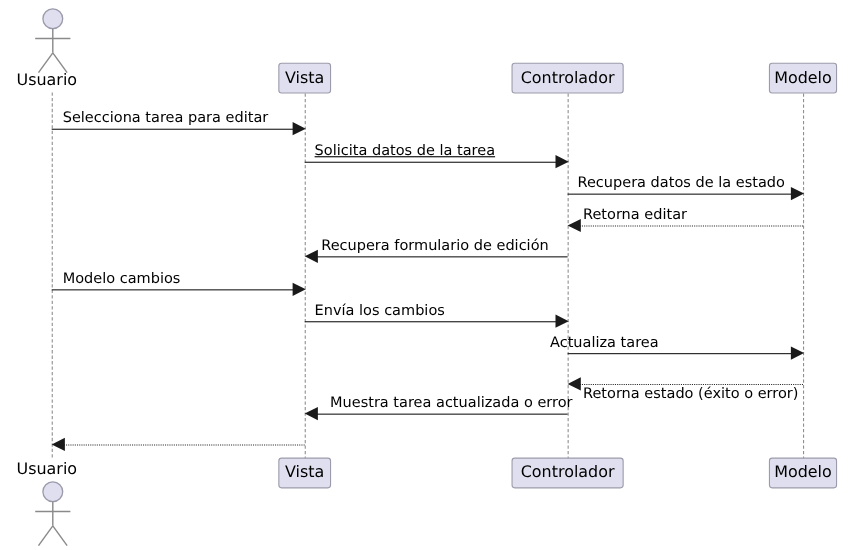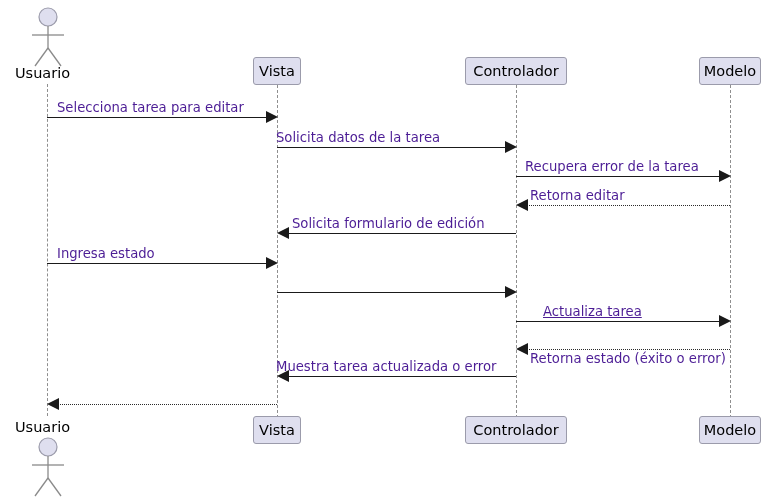--- a/index.html
+++ b/index.html
@@ -56,21 +56,21 @@
     border-top: 1.4px dotted #2b2b2b;
   }
   .arrowhead {
     position: absolute;
     width: 0;
     height: 0;
   }
   .msg-label {
     position: absolute;
     font-size: 13.2px;
-    color: #4c1d95;
+    color: #000000;
     white-space: nowrap;
     line-height: 1;
   }
   svg.stickman { display: block; overflow: visible; }
 </style>
 </head>
 <body>
 
 <div id="canvas">
 
@@ -99,52 +99,53 @@
 
   <div class="lifeline-dash" style="left:47px;  top:84px;  height:332px;"></div>
   <div class="lifeline-dash" style="left:277px; top:85px;  height:333px;"></div>
   <div class="lifeline-dash" style="left:516px; top:85px;  height:333px;"></div>
   <div class="lifeline-dash" style="left:730px; top:85px;  height:333px;"></div>
 
   <div class="msg-label" style="left:57px; top:101px;">Selecciona tarea para editar</div>
   <div class="msg-line msg-solid" style="left:47px; top:117px; width:223px;"></div>
   <div class="arrowhead" style="left:266px; top:111px; border-top:6px solid transparent; border-bottom:6px solid transparent; border-left:12px solid #1a1a1a;"></div>
 
-  <div class="msg-label" style="left:276px; top:131px;">Solicita datos de la tarea</div>
+  <div class="msg-label" style="left:286px; top:131px;text-decoration:underline;">Solicita datos de la tarea</div>
   <div class="msg-line msg-solid" style="left:277px; top:147px; width:232px;"></div>
   <div class="arrowhead" style="left:505px; top:141px; border-top:6px solid transparent; border-bottom:6px solid transparent; border-left:12px solid #1a1a1a;"></div>
 
-  <div class="msg-label" style="left:525px; top:160px;">Recupera error de la tarea</div>
+  <div class="msg-label" style="left:525px; top:160px;">Recupera datos de la estado</div>
   <div class="msg-line msg-solid" style="left:516px; top:176px; width:207px;"></div>
   <div class="arrowhead" style="left:719px; top:170px; border-top:6px solid transparent; border-bottom:6px solid transparent; border-left:12px solid #1a1a1a;"></div>
 
   <div class="msg-label" style="left:530px; top:189px;">Retorna editar</div>
   <div class="msg-line msg-dotted" style="left:527px; top:205px; width:203px;"></div>
   <div class="arrowhead" style="left:516px; top:199px; border-top:6px solid transparent; border-bottom:6px solid transparent; border-right:12px solid #1a1a1a;"></div>
 
-  <div class="msg-label" style="left:292px; top:217px;">Solicita formulario de edición</div>
+  <div class="msg-label" style="left:292px; top:217px;">Recupera formulario de edición</div>
   <div class="msg-line msg-solid" style="left:288px; top:233px; width:228px;"></div>
   <div class="arrowhead" style="left:277px; top:227px; border-top:6px solid transparent; border-bottom:6px solid transparent; border-right:12px solid #1a1a1a;"></div>
 
-  <div class="msg-label" style="left:57px; top:247px;">Ingresa estado</div>
+  <div class="msg-label" style="left:57px; top:247px;">Modelo cambios</div>
   <div class="msg-line msg-solid" style="left:47px; top:263px; width:223px;"></div>
   <div class="arrowhead" style="left:266px; top:257px; border-top:6px solid transparent; border-bottom:6px solid transparent; border-left:12px solid #1a1a1a;"></div>
 
+  <div class="msg-label" style="left:286px; top:276px;">Envía los cambios</div>
   <div class="msg-line msg-solid" style="left:277px; top:292px; width:232px;"></div>
   <div class="arrowhead" style="left:505px; top:286px; border-top:6px solid transparent; border-bottom:6px solid transparent; border-left:12px solid #1a1a1a;"></div>
 
-  <div class="msg-label" style="left:543px; top:305px;text-decoration:underline;">Actualiza tarea</div>
+  <div class="msg-label" style="left:500px; top:305px;">Actualiza tarea</div>
   <div class="msg-line msg-solid" style="left:516px; top:321px; width:207px;"></div>
   <div class="arrowhead" style="left:719px; top:315px; border-top:6px solid transparent; border-bottom:6px solid transparent; border-left:12px solid #1a1a1a;"></div>
 
   <div class="msg-label" style="left:530px; top:352px;">Retorna estado (éxito o error)</div>
   <div class="msg-line msg-dotted" style="left:527px; top:349px; width:203px;"></div>
   <div class="arrowhead" style="left:516px; top:343px; border-top:6px solid transparent; border-bottom:6px solid transparent; border-right:12px solid #1a1a1a;"></div>
 
-  <div class="msg-label" style="left:276px; top:360px;text-align:center;">Muestra tarea actualizada o error</div>
+  <div class="msg-label" style="left:300px; top:360px;text-align:center;">Muestra tarea actualizada o error</div>
   <div class="msg-line msg-solid" style="left:288px; top:376px; width:228px;"></div>
   <div class="arrowhead" style="left:277px; top:370px; border-top:6px solid transparent; border-bottom:6px solid transparent; border-right:12px solid #1a1a1a;"></div>
 
   <div class="msg-line msg-dotted" style="left:58px; top:404px; width:219px;"></div>
   <div class="arrowhead" style="left:47px; top:398px; border-top:6px solid transparent; border-bottom:6px solid transparent; border-right:12px solid #1a1a1a;"></div>
 
   <div class="actor-label" style="left:15px; top:419px;">Usuario</div>
   <div class="actor" style="left:22px; top:434px;">
     <svg class="stickman" width="52" height="62" viewBox="0 0 52 62">
       <circle cx="26" cy="13" r="9" fill="#dfdfef" stroke="#9b9bab" stroke-width="1.2"></circle>

